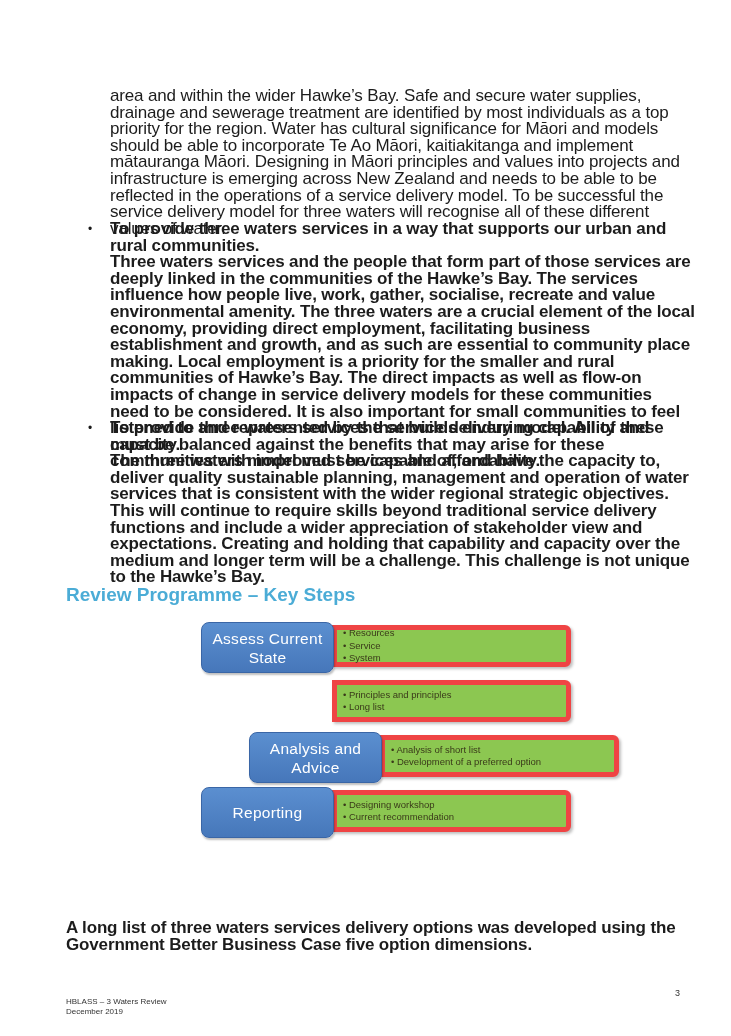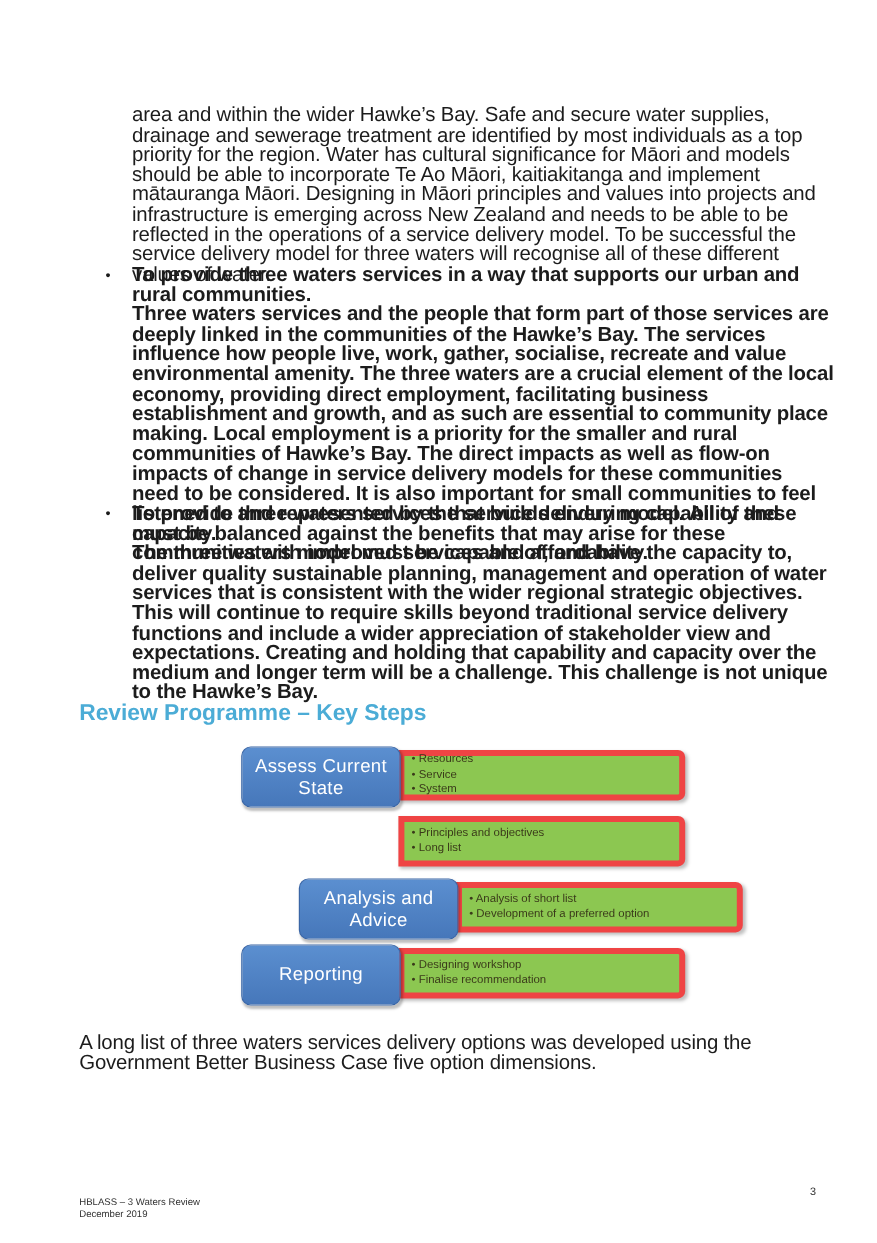--- a/index.html
+++ b/index.html
@@ -22,21 +22,21 @@
           background: linear-gradient(#5b8fd0, #4677ba); border: 1px solid #3a66a6;
           border-radius: 8px; color: #ffffff; font-size: 15.5px; line-height: 19px;
           display: flex; align-items: center; justify-content: center; text-align: center;
           box-shadow: 1px 2px 2px rgba(0,0,0,0.25); z-index: 2; letter-spacing: 0.3px; }
   .step-details { position: absolute; left: 131px; top: 3px; width: 239px; height: 42px;
           background: #8cc751; border: 5px solid #ef4444; border-radius: 0 6px 6px 0;
           box-shadow: 2px 2px 3px rgba(0,0,0,0.25); display: flex; flex-direction: column;
           justify-content: center; padding-left: 6px; box-sizing: border-box; }
   .detail { font-size: 9.5px; line-height: 12.5px; color: #3a3a1a; }
   .detail::before { content: "• "; }
-  .p4 { left: 66px; top: 861px; width: 630px; }
+  .p4 { left: 66px; top: 920px; width: 630px; font-weight: bold; }
   .footer { position: absolute; left: 66px; top: 997px; font-size: 8px; line-height: 9.5px; color: #333; }
   .page-num { position: absolute; left: 675px; top: 988px; font-size: 9px; color: #333; }
 </style>
 </head>
 <body>
 
 <div class="para p1">area and within the wider Hawke’s Bay. Safe and secure water supplies, drainage and sewerage treatment are identified by most individuals as a top priority for the region. Water has cultural significance for Māori and models should be able to incorporate Te Ao Māori, kaitiakitanga and implement mātauranga Māori. Designing in Māori principles and values into projects and infrastructure is emerging across New Zealand and needs to be able to be reflected in the operations of a service delivery model. To be successful the service delivery model for three waters will recognise all of these different values of water.</div>
 
 <span class="bullet b1">•</span>
 <div class="para p2">
@@ -56,36 +56,36 @@
   <div class="step" style="top:0px;">
     <div class="step-title">Assess Current State</div>
     <div class="step-details">
       <div class="detail">Resources</div>
       <div class="detail">Service</div>
       <div class="detail">System</div>
     </div>
   </div>
   <div class="step" style="top:55px;">
     <div class="step-details">
-      <div class="detail">Principles and objectives</div>
+      <div class="detail">Principles and principles</div>
       <div class="detail">Long list</div>
     </div>
   </div>
   <div class="step" style="top:110px;margin-left:48px;">
     <div class="step-title">Analysis and Advice</div>
     <div class="step-details">
       <div class="detail">Analysis of short list</div>
       <div class="detail">Development of a preferred option</div>
     </div>
   </div>
   <div class="step" style="top:165px;">
     <div class="step-title">Reporting</div>
     <div class="step-details">
       <div class="detail">Designing workshop</div>
-      <div class="detail">Finalise recommendation</div>
+      <div class="detail">Current recommendation</div>
     </div>
   </div>
 </div>
 
 <div class="para p4">A long list of three waters services delivery options was developed using the Government Better Business Case five option dimensions.</div>
 
 <div class="footer">
   <div>HBLASS – 3 Waters Review</div>
   <div>December 2019</div>
 </div>

